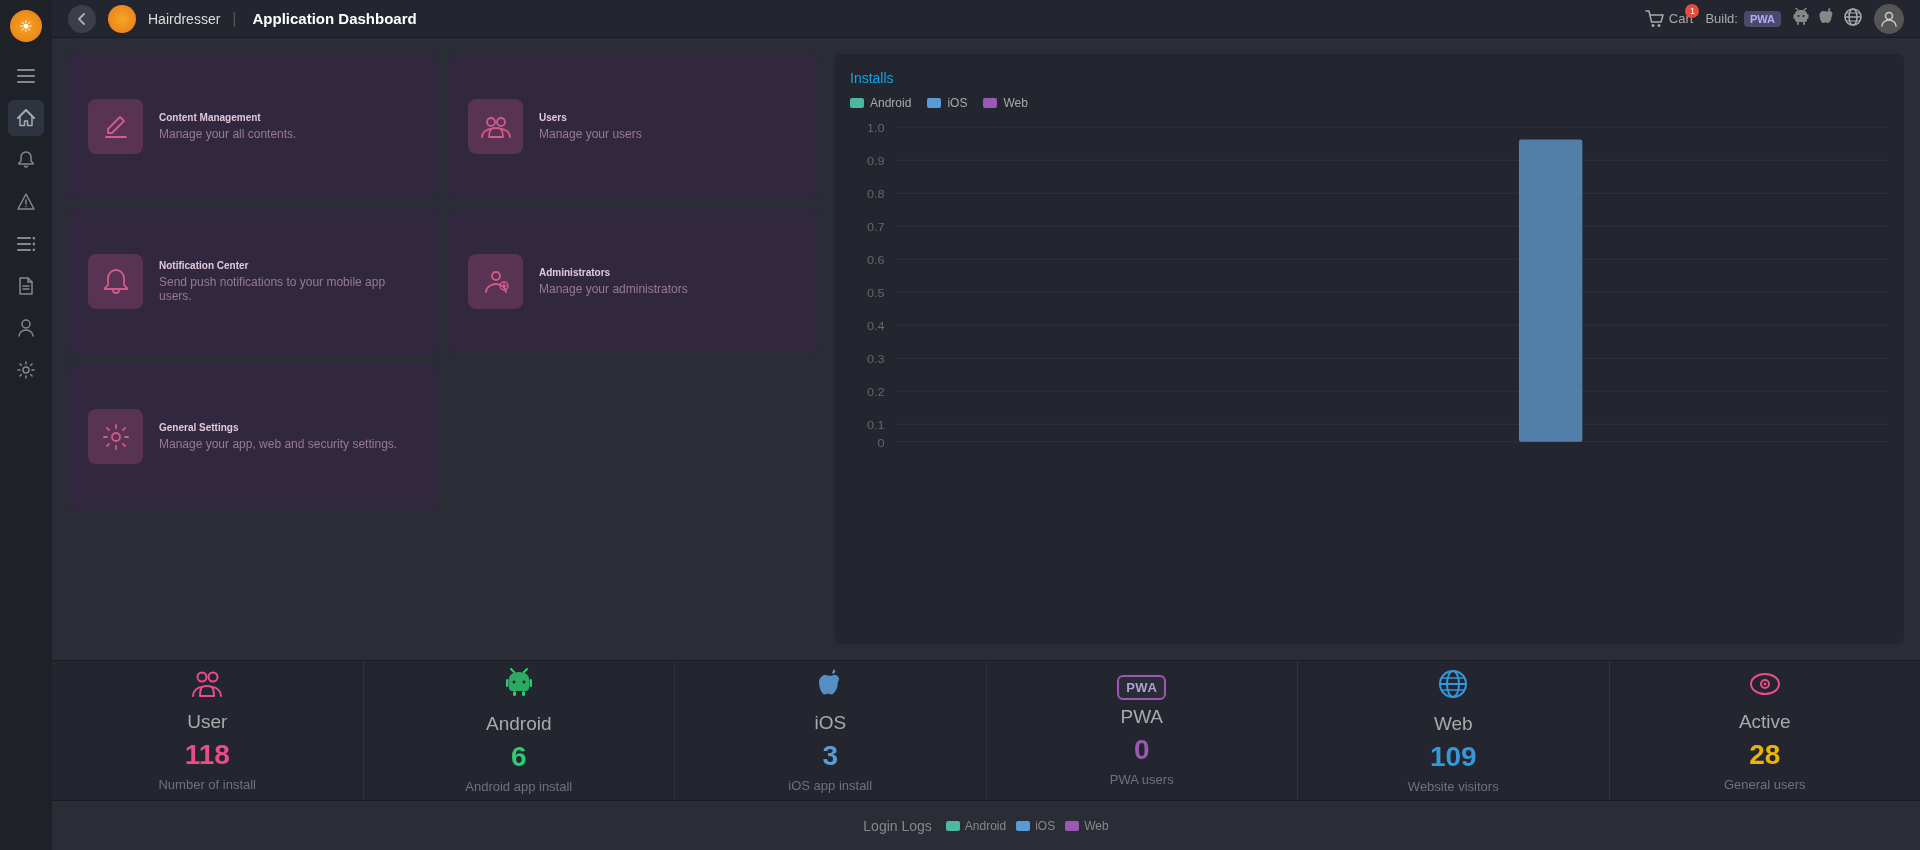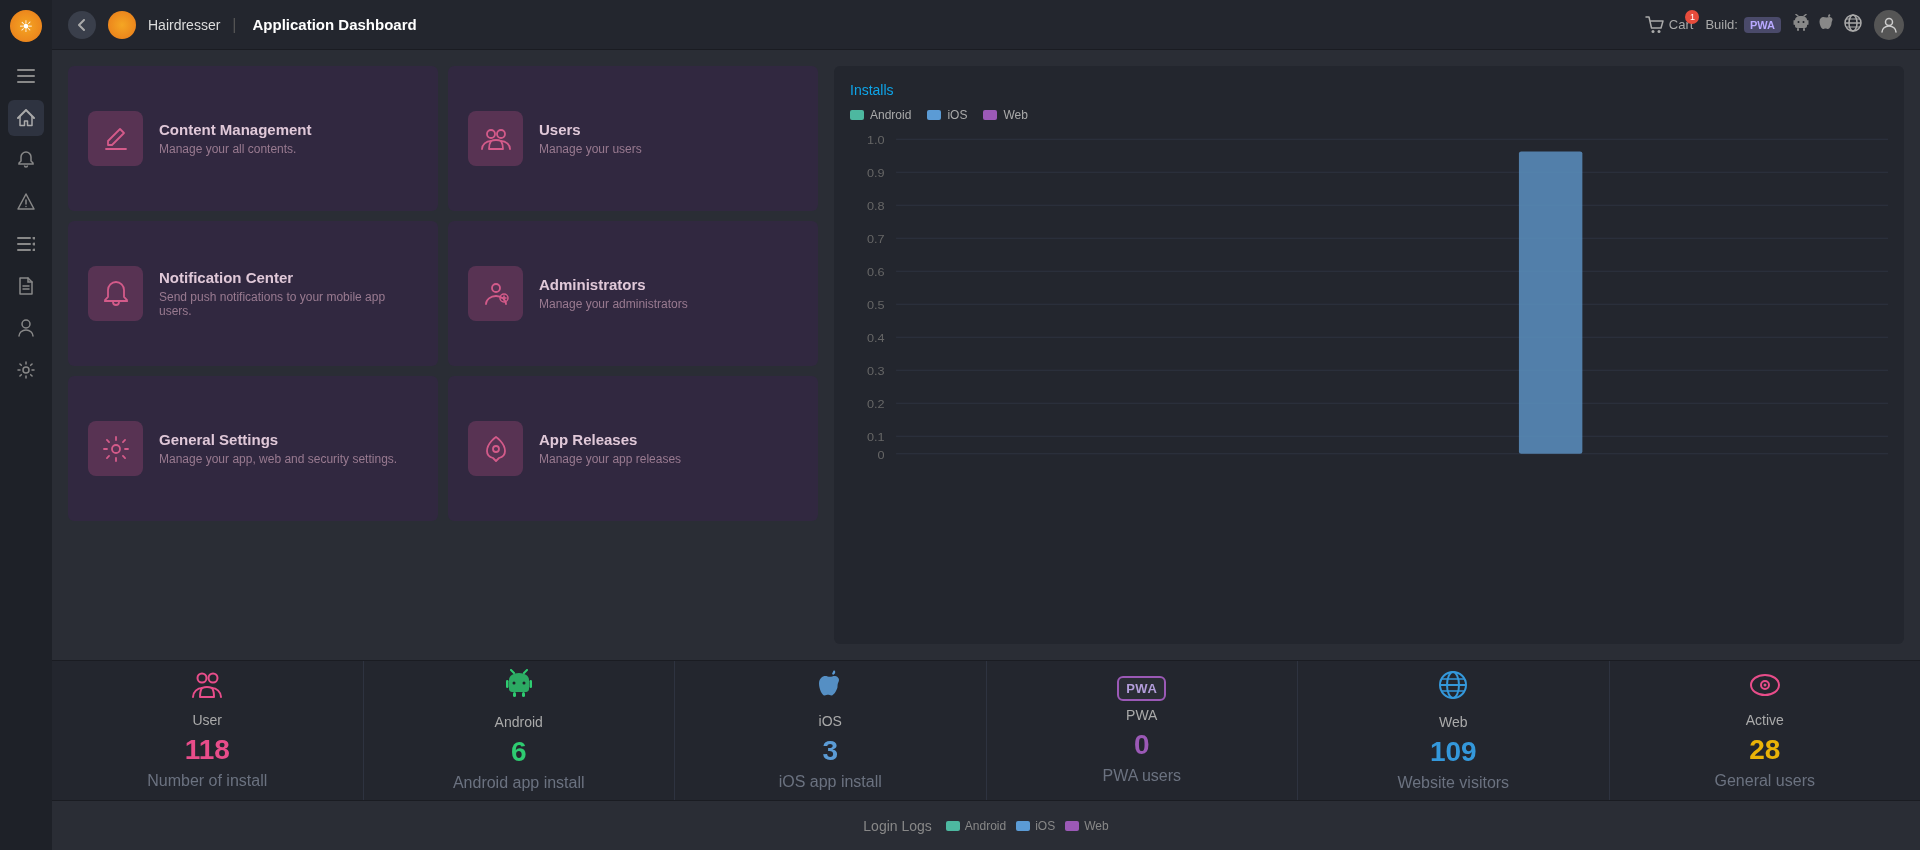--- a/index.html
+++ b/index.html
@@ -35,21 +35,21 @@
 
     
     .main {
       flex: 1;
       display: flex;
       flex-direction: column;
     }
 
     
     .topnav {
-      height: 50px;
+      height: 38px;
       background: #23262e;
       display: flex;
       align-items: center;
       padding: 0 16px;
       gap: 12px;
       border-bottom: 1px solid #1a1c22;
       flex-shrink: 0;
     }
     .topnav-back {
       width: 28px; height: 28px;
@@ -156,21 +156,21 @@
     .card-icon {
       width: 55px; height: 55px;
       background: rgba(180, 80, 130, 0.3);
       border-radius: 8px;
       display: flex; align-items: center; justify-content: center;
       flex-shrink: 0;
       font-size: 24px;
       color: #d45b8a;
     }
     .card-info { display: flex; flex-direction: column; gap: 4px; }
-    .card-title { font-size: 15px; font-weight: 600; color: #e0c8d8; }
+    .card-title { font-size: 10px; font-weight: 600; color: #e0c8d8; }
     .card-desc { font-size: 12px; color: #997a90; }
 
     
     .chart-container {
       flex: 1;
       background: #23262e;
       border-radius: 6px;
       padding: 16px;
       min-width: 0;
     }
@@ -203,23 +203,23 @@
       display: flex;
       flex-direction: column;
       align-items: center;
       justify-content: center;
       gap: 6px;
       border-right: 1px solid #2e3340;
       height: 100%;
     }
     .stat-item:last-child { border-right: none; }
     .stat-icon { font-size: 28px; }
-    .stat-label { font-size: 14px; color: #aaa; }
+    .stat-label { font-size: 19px; color: #aaa; }
     .stat-value { font-size: 28px; font-weight: 700; }
-    .stat-sub { font-size: 16px; color: #6b7280; }
+    .stat-sub { font-size: 13px; color: #6b7280; }
 
     .stat-pink { color: #e84d8a; }
     .stat-green { color: #2ecc71; }
     .stat-blue { color: #5b9bd5; }
     .stat-purple { color: #9b59b6; }
     .stat-cyan { color: #3498db; }
     .stat-red { color: #eab308; }
 
     
     .footer-hint {
@@ -433,32 +433,20 @@
               <circle cx="14" cy="14" r="4" stroke="#d45b8a" stroke-width="1.8"></circle>
               <path d="M14 2V5M14 23V26M2 14H5M23 14H26M4.93 4.93L7.05 7.05M20.95 20.95L23.07 23.07M23.07 4.93L20.95 7.05M7.05 20.95L4.93 23.07" stroke="#d45b8a" stroke-width="1.8" stroke-linecap="round"></path>
             </svg>
           </div>
           <div class="card-info">
             <span class="card-title">General Settings</span>
             <span class="card-desc">Manage your app, web and security settings.</span>
           </div>
         </div>
 
-        <div class="card">
-          <div class="card-icon">
-            <svg width="26" height="28" viewBox="0 0 26 28" fill="none">
-              <path d="M13 2C13 2 22 8 22 16C22 19 20 22 16 23L13 26L10 23C6 22 4 19 4 16C4 8 13 2 13 2Z" stroke="#d45b8a" stroke-width="1.8" stroke-linejoin="round"></path>
-              <circle cx="13" cy="14" r="3" stroke="#d45b8a" stroke-width="1.8"></circle>
-            </svg>
-          </div>
-          <div class="card-info">
-            <span class="card-title">App Releases</span>
-            <span class="card-desc">Manage your app releases</span>
-          </div>
-        </div>
       </div>
 
       <div class="chart-container">
         <div class="chart-title">Installs</div>
         <div class="chart-legend">
           <div class="legend-item">
             <div class="legend-dot" style="background:#4db8a0;"></div>
             <span>Android</span>
           </div>
           <div class="legend-item">

